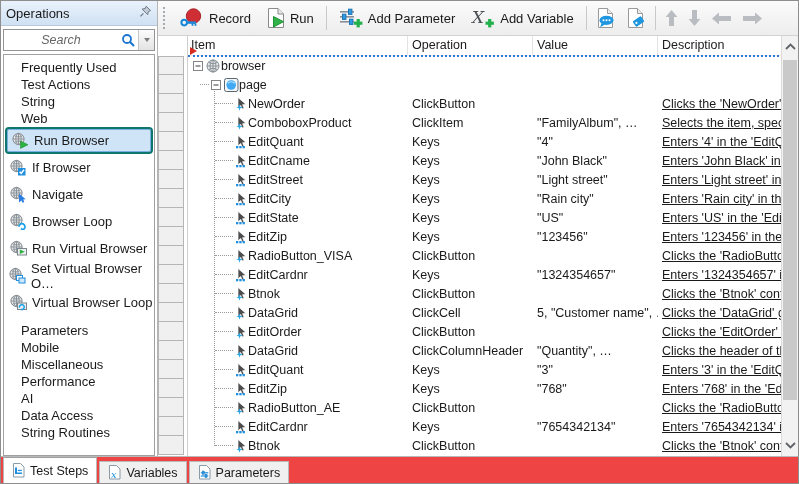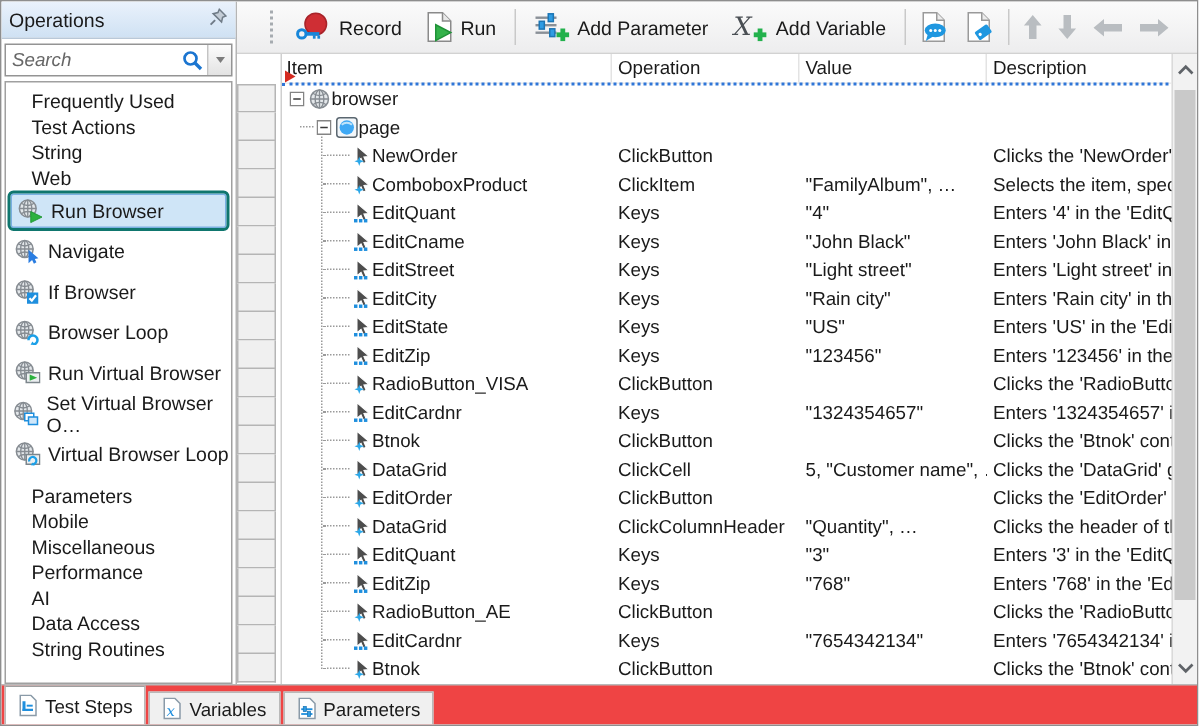--- a/index.html
+++ b/index.html
@@ -6,36 +6,36 @@
   html,body { background:#fff; }
   body { font-family:"Liberation Sans", sans-serif; color:#1a1a1a; }
   .window { width:799px; height:484px; border:1px solid #8e8e8e; display:flex; flex-direction:column; background:#fff; overflow:hidden; }
   .main { flex:1; display:flex; min-height:0; }
 
   
   .sidebar { width:157px; min-width:157px; border-right:1px solid #b5b5b5; display:flex; flex-direction:column; background:#fff; }
   .sidebar-header { height:25px; background:linear-gradient(#eaf2fc,#cfe1f3); border-bottom:1px solid #b9c8d8; display:flex; align-items:center; padding:0 5px; font-size:13px; }
   .sidebar-header .title { flex:1; }
   .search-row { margin:3px 2px 2px 2px; border:1px solid #949494; height:22px; display:flex; align-items:center; background:#fff; }
-  .search-row input { flex:1; min-width:0; border:none; outline:none; font-family:"Liberation Sans", sans-serif; font-size:12.5px; padding:0 4px; }
+  .search-row input { flex:1; min-width:0; border:none; outline:none; font-family:"Liberation Sans", sans-serif; font-size:12.5px; padding:0 4px;text-align:center; }
   .search-row input::placeholder { font-style:italic; color:#666; }
   .search-mag { width:20px; display:flex; align-items:center; justify-content:center; }
   .search-drop { width:16px; height:20px; background:linear-gradient(#fcfcfc,#e3e3e3); border-left:1px solid #c4c4c4; display:flex; align-items:center; justify-content:center; }
   .search-drop .tri { width:0; height:0; border-left:3.5px solid transparent; border-right:3.5px solid transparent; border-top:4px solid #7c7c7c; }
   .op-list { flex:1; border:1px solid #a0a0a0; margin:1px 2px 0 2px; background:#fff; padding-top:4px; overflow:hidden; display:flex; flex-direction:column; }
   .op-item { display:flex; align-items:center; font-size:13px; cursor:default; }
   .op-item.plain { height:17px; padding-left:17px; }
   .op-item.iconic { height:27px; padding-left:4px; }
   .op-item .ic { width:19px; display:flex; align-items:center; justify-content:center; margin-right:5px; }
   .op-item.selected { background:#cfe5f7; border:2px solid #0f766e; border-radius:4px; margin:0 1px; padding-left:3px; box-shadow:inset 0 0 0 1px #7ab0e2; }
   .op-spacer { height:6px; }
 
   
   .rightpane { flex:1; display:flex; flex-direction:column; min-width:0; }
-  .toolbar { height:35px; background:linear-gradient(#fbfbfb,#ededee); border-bottom:1px solid #d2d2d2; display:flex; align-items:center; padding-left:20px; }
+  .toolbar { height:35px; background:linear-gradient(#fbfbfb,#ededee); border-bottom:1px solid #d2d2d2; display:flex; align-items:center; padding-left:3px; }
   .grip { width:4px; height:22px; border-left:2px dotted #a6abb0; margin:0 4px 0 2px; }
   .tb-btn { display:flex; align-items:center; gap:5px; height:28px; padding:0 7px; font-size:13px; border:1px solid transparent; border-radius:2px; }
   .tb-iconbtn { display:flex; align-items:center; justify-content:center; height:28px; padding:0 5px; }
   .tb-sep { width:1px; height:24px; background:#c9c9c9; margin:0 4px; }
 
   
   .content { flex:1; display:flex; min-height:0; background:#fff; }
   .gutter { width:30px; min-width:30px; border-right:1px solid #cfcfcf; background:#fff; padding-top:20px; }
   .gutter-cell { height:19px; background:#f0f0f0; border:1px solid #b5b5b5; border-top:none; margin-right:3px; }
   .gutter-cell:first-child { border-top:1px solid #b5b5b5; }
@@ -48,21 +48,21 @@
   .hcol.c3 { flex:1; border-right:none; }
   .rows { position:relative; }
   .insert-line { position:absolute; left:0; right:2px; top:-1px; border-top:2px dotted #2f76d8; z-index:3; }
   .insert-marker { position:absolute; left:2px; top:-9px; width:0; height:0; border-top:4px solid transparent; border-bottom:4px solid transparent; border-left:7px solid #d42a20; z-index:4; }
   .tree-vline { position:absolute; left:26px; top:33px; height:357px; border-left:1px dotted #9a9a9a; z-index:0; }
   .grow { display:flex; height:19px; align-items:center; position:relative; z-index:1; }
   .gcell { overflow:hidden; white-space:nowrap; height:19px; display:flex; align-items:center; }
   .gcell.c0 { width:220px; }
   .gcell.c1 { width:125px; padding-left:4px; }
   .gcell.c2 { width:125px; padding-left:4px; }
-  .gcell.c3 { flex:1; padding-left:4px; }
+  .gcell.c3 { flex:1; padding-left:4px;text-decoration:underline; }
   .stub { width:18px; border-top:1px dotted #9a9a9a; margin-left:27px; margin-right:2px; flex:none; }
   .stub.short { width:9px; margin-left:12px; }
   .exp { flex:none; display:flex; margin-right:3px; }
 
   
   .vscroll { width:17px; min-width:17px; border-left:1px solid #dadada; background:#f2f2f2; position:relative; }
   .vs-btn { position:absolute; left:0; width:16px; height:17px; display:flex; align-items:center; justify-content:center; }
   .vs-btn.up { top:2px; }
   .vs-btn.down { bottom:2px; }
   .vs-thumb { position:absolute; left:1px; top:24px; width:14px; height:340px; background:#c9c9c9; }
@@ -125,37 +125,37 @@
             </span>
             <span>Run Browser</span>
           </div>
           <div class="op-item iconic">
             <span class="ic">
               <svg width="18" height="17" viewBox="0 0 18 17">
                 <circle cx="7.5" cy="7" r="5.6" fill="#e3e7ea" stroke="#868c92"></circle>
                 <path d="M1.9,7 h11.2 M7.5,1.4 v11.2" stroke="#868c92" stroke-width="0.9" fill="none"></path>
                 <ellipse cx="7.5" cy="7" rx="2.7" ry="5.6" fill="none" stroke="#868c92" stroke-width="0.9"></ellipse>
                 <path d="M3.2,3.5 a7.5,7.5 0 0 0 8.6,0 M3.2,10.5 a7.5,7.5 0 0 1 8.6,0" stroke="#868c92" stroke-width="0.9" fill="none"></path>
-                <polygon points="10,7.5 10,16.5 12.4,14.4 13.6,16.8 15.3,15.9 14.2,13.6 16.6,13.2" fill="#2a7de1"></polygon>
-              </svg>
-            </span>
-            <span>Navigate</span>
+                <rect x="9" y="9" width="7.5" height="7.5" fill="#1f8fde"></rect>
+                <polyline points="10.6,12.8 12.2,14.4 15,10.8" stroke="#fff" stroke-width="1.5" fill="none"></polyline>
+              </svg>
+            </span>
+            <span>If Browser</span>
           </div>
           <div class="op-item iconic">
             <span class="ic">
               <svg width="18" height="17" viewBox="0 0 18 17">
                 <circle cx="7.5" cy="7" r="5.6" fill="#e3e7ea" stroke="#868c92"></circle>
                 <path d="M1.9,7 h11.2 M7.5,1.4 v11.2" stroke="#868c92" stroke-width="0.9" fill="none"></path>
                 <ellipse cx="7.5" cy="7" rx="2.7" ry="5.6" fill="none" stroke="#868c92" stroke-width="0.9"></ellipse>
                 <path d="M3.2,3.5 a7.5,7.5 0 0 0 8.6,0 M3.2,10.5 a7.5,7.5 0 0 1 8.6,0" stroke="#868c92" stroke-width="0.9" fill="none"></path>
-                <rect x="9" y="9" width="7.5" height="7.5" fill="#1f8fde"></rect>
-                <polyline points="10.6,12.8 12.2,14.4 15,10.8" stroke="#fff" stroke-width="1.5" fill="none"></polyline>
-              </svg>
-            </span>
-            <span>If Browser</span>
+                <polygon points="10,7.5 10,16.5 12.4,14.4 13.6,16.8 15.3,15.9 14.2,13.6 16.6,13.2" fill="#2a7de1"></polygon>
+              </svg>
+            </span>
+            <span>Navigate</span>
           </div>
           <div class="op-item iconic">
             <span class="ic">
               <svg width="18" height="17" viewBox="0 0 18 17">
                 <circle cx="7.5" cy="7" r="5.6" fill="#e3e7ea" stroke="#868c92"></circle>
                 <path d="M1.9,7 h11.2 M7.5,1.4 v11.2" stroke="#868c92" stroke-width="0.9" fill="none"></path>
                 <ellipse cx="7.5" cy="7" rx="2.7" ry="5.6" fill="none" stroke="#868c92" stroke-width="0.9"></ellipse>
                 <path d="M3.2,3.5 a7.5,7.5 0 0 0 8.6,0 M3.2,10.5 a7.5,7.5 0 0 1 8.6,0" stroke="#868c92" stroke-width="0.9" fill="none"></path>
                 <path d="M10,13.8 a3,3 0 1 1 3,2.9" stroke="#1ca0e8" stroke-width="1.7" fill="none"></path>
                 <polygon points="11.4,16.8 14.6,17 12.6,14.6" fill="#1ca0e8"></polygon>

